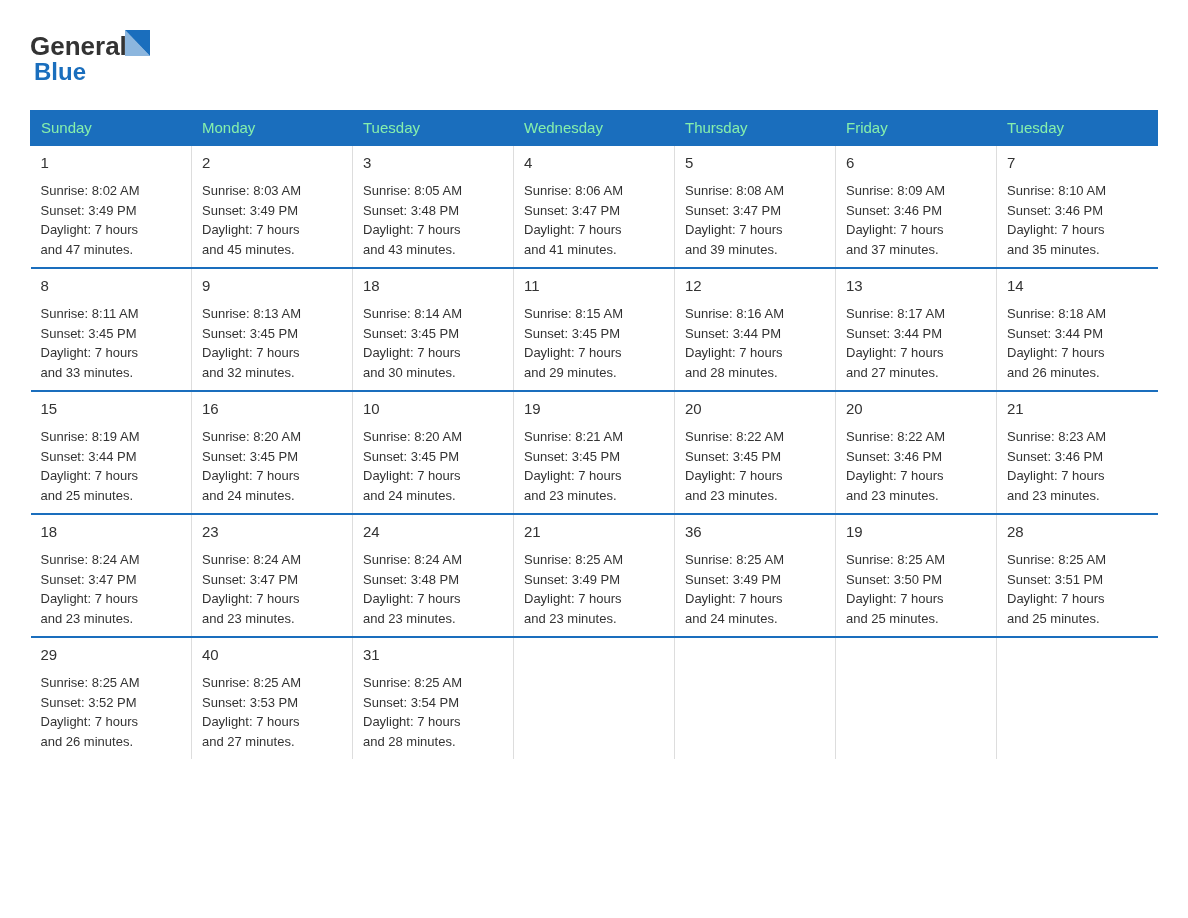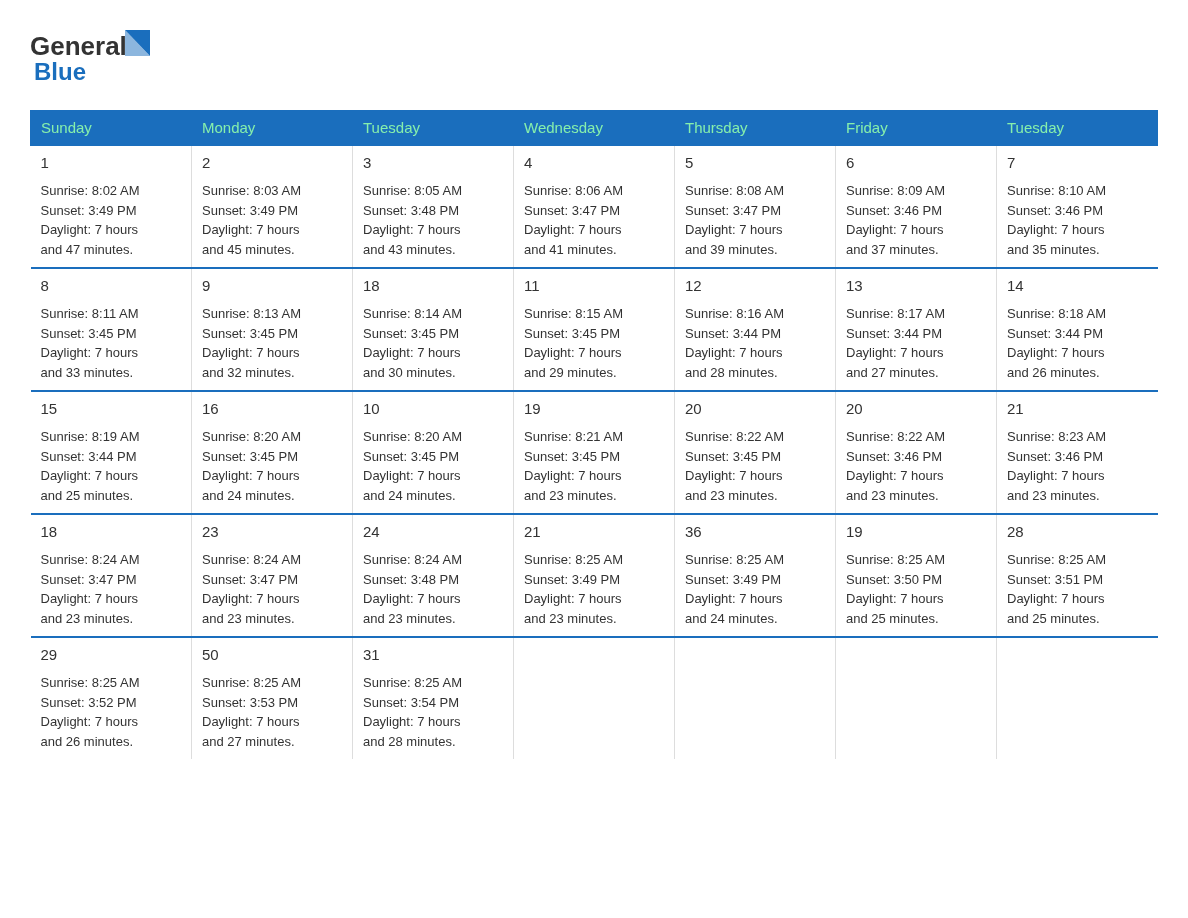--- a/index.html
+++ b/index.html
@@ -379,21 +379,21 @@
         <td>
         <span class="day-number">29</span>
         <div class="day-info">
           Sunrise: 8:25 AM<br>
           Sunset: 3:52 PM<br>
           Daylight: 7 hours<br>
           and 26 minutes.
         </div>
       </td>
         <td>
-        <span class="day-number">50</span>
+        <span class="day-number">40</span>
         <div class="day-info">
           Sunrise: 8:25 AM<br>
           Sunset: 3:53 PM<br>
           Daylight: 7 hours<br>
           and 27 minutes.
         </div>
       </td>
         <td>
         <span class="day-number">31</span>
         <div class="day-info">

